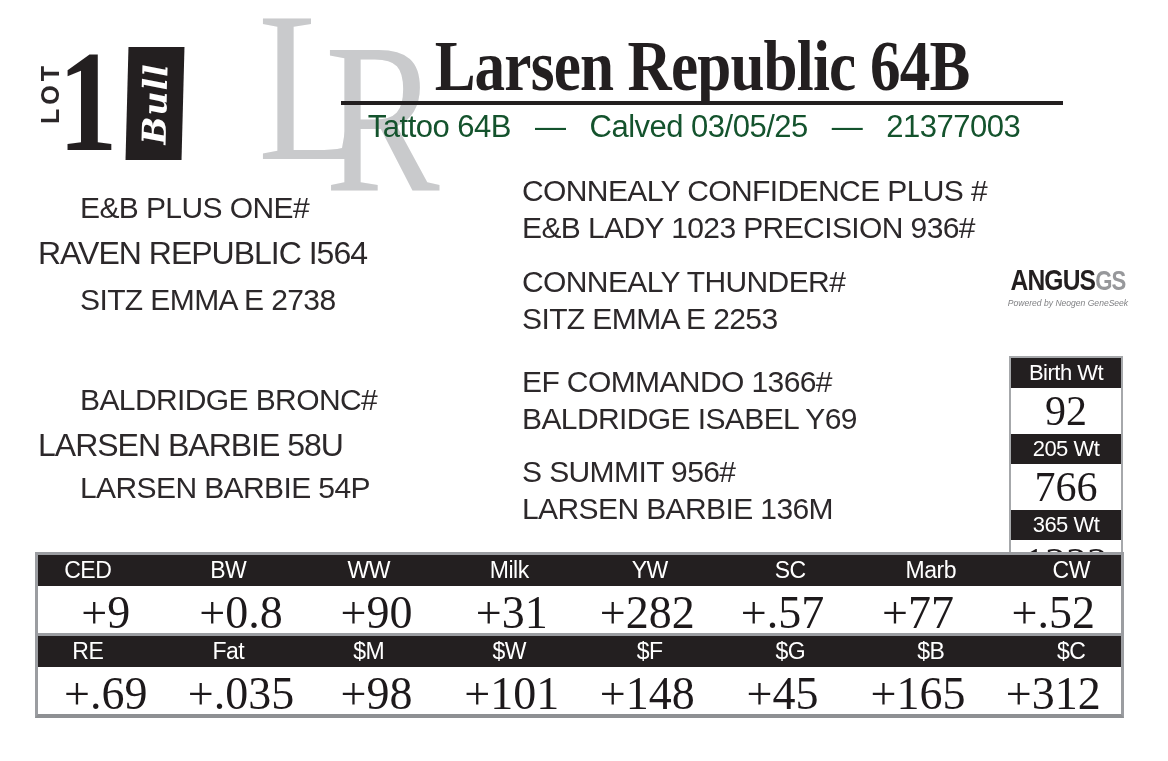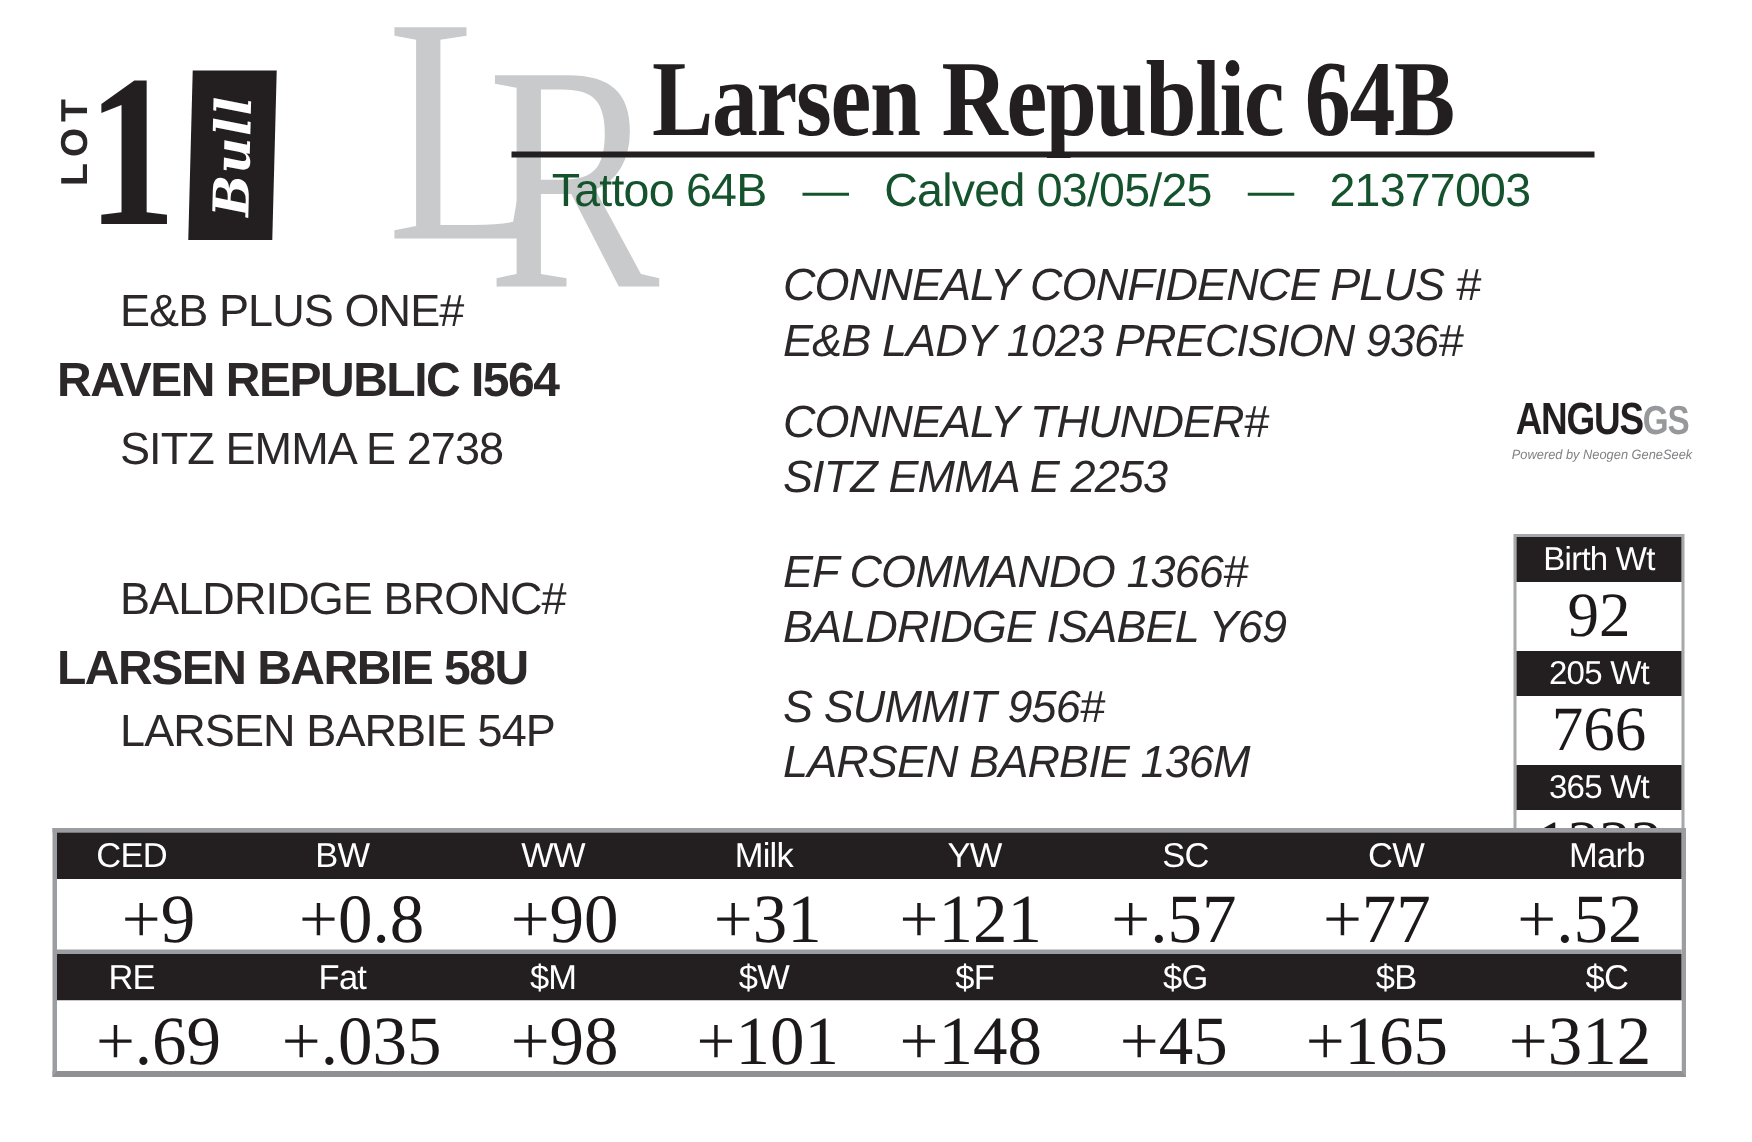--- a/index.html
+++ b/index.html
@@ -74,25 +74,25 @@
     white-space: nowrap;
   }
   .subtitle .dash { display: inline-block; margin: 0 24px; }
 
   
   .ped-line {
     position: absolute; z-index: 1;
     font-size: 30px; letter-spacing: -0.6px; color: #2c282a;
     line-height: 1; white-space: nowrap;
   }
-  .ped-line.bold { font-weight: 700; font-size: 32px; letter-spacing: -1px; }
+  .ped-line.bold { font-weight: 400; font-size: 32px; letter-spacing: -1px; }
   .ped-pair { position: absolute; left: 522px; z-index: 1; }
   .ped-pair div {
     font-size: 30px; letter-spacing: -0.6px; color: #2c282a;
-    line-height: 37px; white-space: nowrap; font-style: italic;
+    line-height: 37px; white-space: nowrap;
   }
 
   
   .gs-logo {
     position: absolute; left: 1003px; top: 263px; width: 130px;
     text-align: center; z-index: 1;
   }
   .gs-logo .brandline {
     display: flex; justify-content: center; align-items: baseline;
     transform: scaleX(0.82); transform-origin: center top;
@@ -214,29 +214,29 @@
   </div>
 
   <div class="epd">
     <div class="hrow">
       <span>CED</span>
       <span>BW</span>
       <span>WW</span>
       <span>Milk</span>
       <span>YW</span>
       <span>SC</span>
+      <span>Marb</span>
       <span>CW</span>
-      <span>Marb</span>
     </div>
     <div class="vrow">
       <span>+9</span>
       <span>+0.8</span>
       <span>+90</span>
       <span>+31</span>
-      <span>+121</span>
+      <span>+282</span>
       <span>+.57</span>
       <span>+77</span>
       <span>+.52</span>
     </div>
     <div class="divider"></div>
     <div class="hrow">
       <span>RE</span>
       <span>Fat</span>
       <span>$M</span>
       <span>$W</span>

